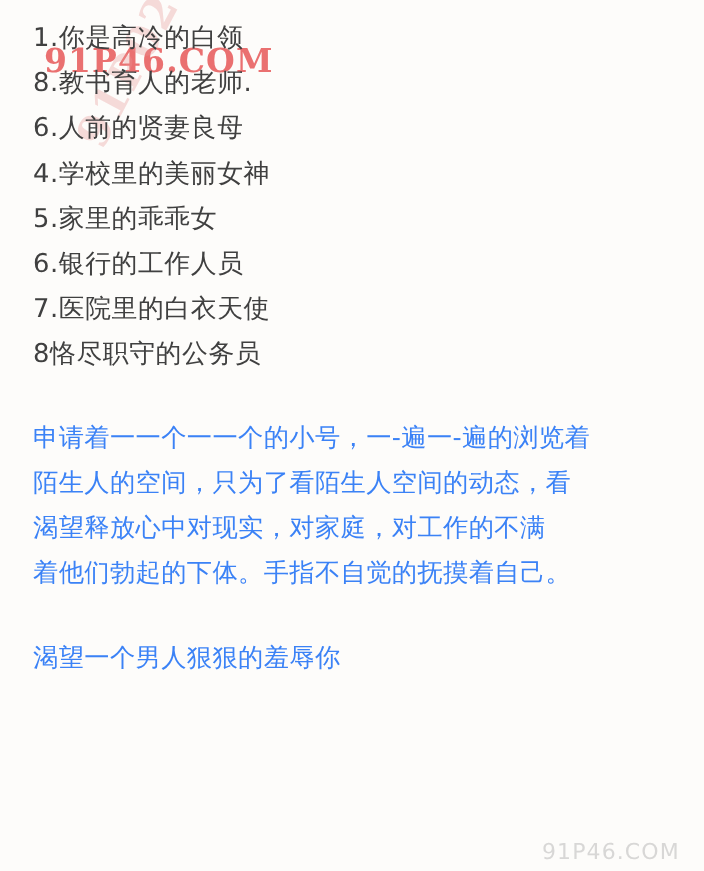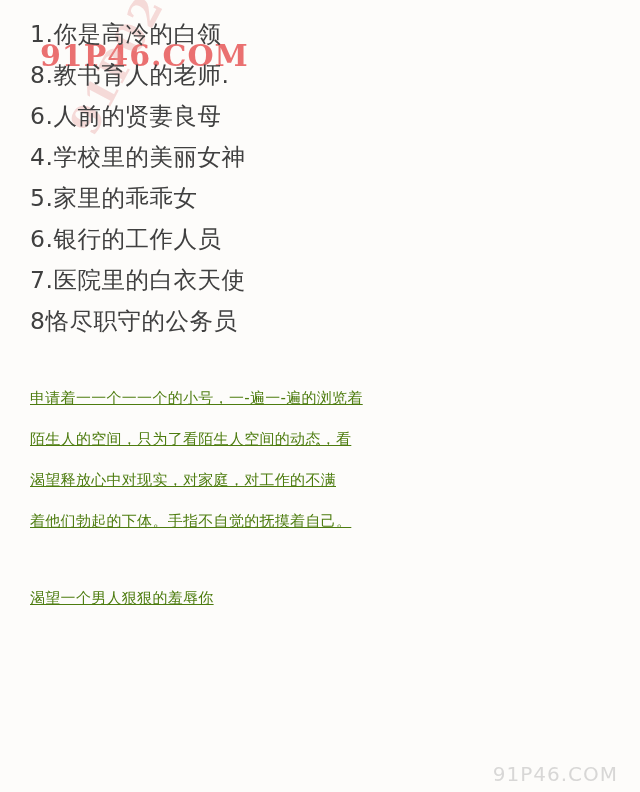--- a/index.html
+++ b/index.html
@@ -34,26 +34,25 @@
     color: #404040;
   }
   .list-line {
     font-size: 23.5px;
     line-height: 41px;
   }
   .gap-large {
     height: 36px;
   }
   .para {
-    font-size: 15px;
+    font-size: 23px;
     line-height: 41px;
     letter-spacing: 0.3px;
     white-space: pre-wrap;
-    color: #4d7c0f;
-    text-decoration: underline;
+    color: #3b82f6;
   }
   
   .wm {
     position: absolute;
     z-index: 1;
     pointer-events: none;
     font-family: "DejaVu Serif", "Liberation Serif", serif;
     font-weight: bold;
     white-space: nowrap;
   }

